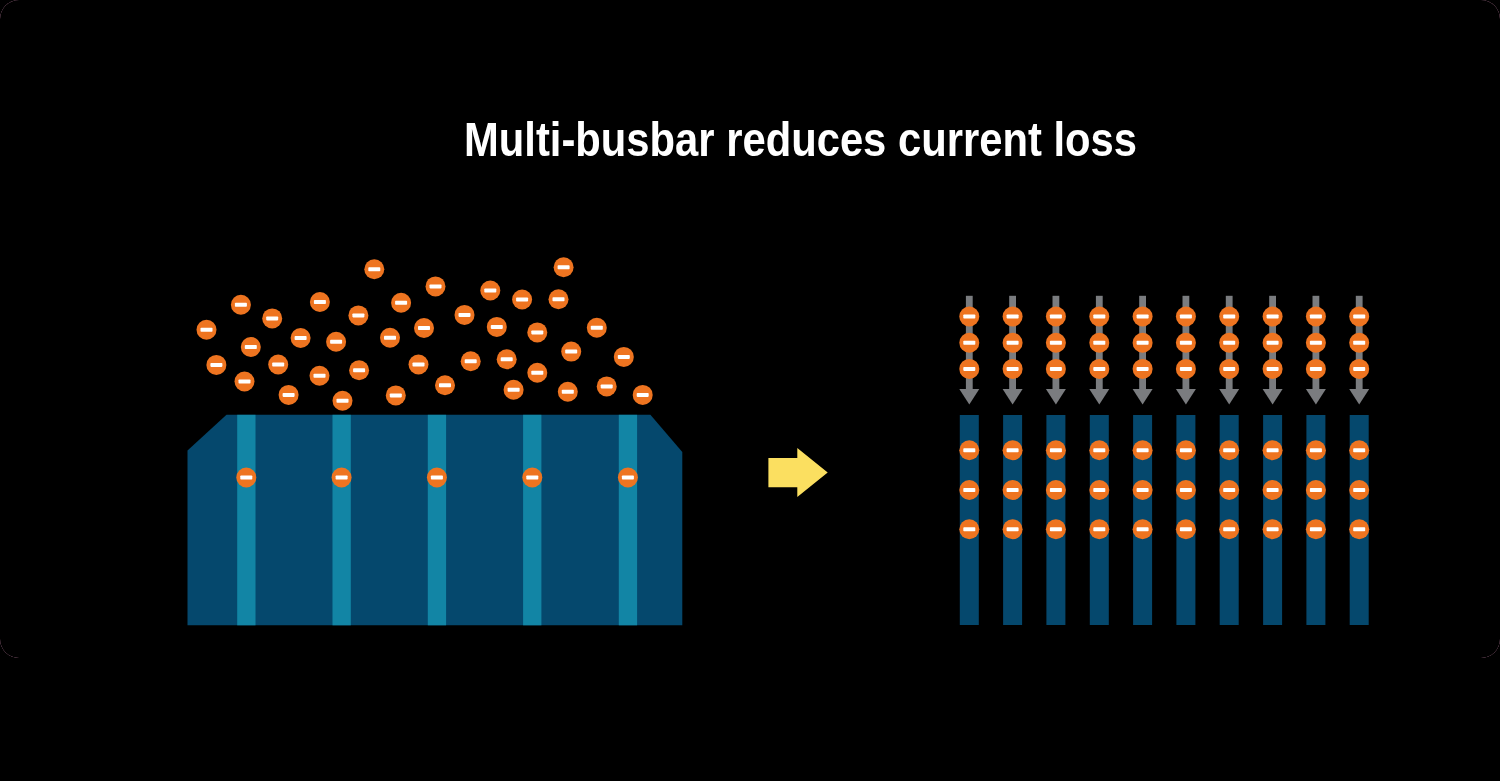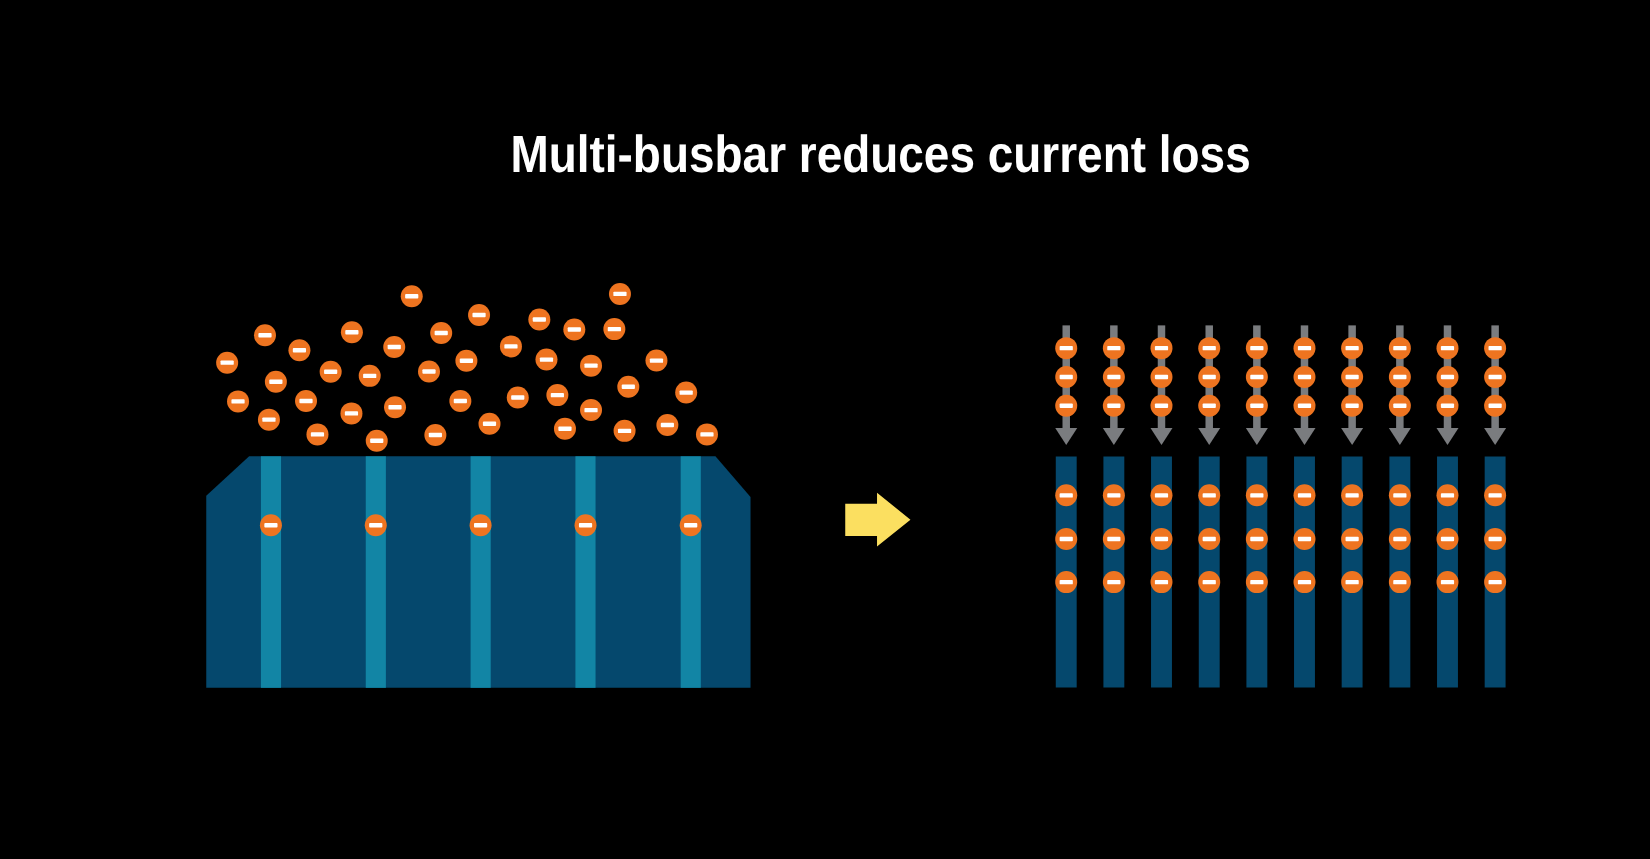--- a/index.html
+++ b/index.html
@@ -1,17 +1,17 @@
 <!DOCTYPE html>
 <html><head>
 <meta charset="utf-8">
 <title>Multi-busbar reduces current loss</title>
 <style>
 html,body{margin:0;padding:0;background:#000;}
-.page{position:relative;width:1500px;height:781px;background:#f9a8d4;overflow:hidden;}
+.page{position:relative;width:1500px;height:658px;background:#f9a8d4;overflow:hidden;border-radius:19px;}
 </style>
 </head>
 <body>
 <div class="page">
 <svg width="1500" height="781" viewBox="0 0 1500 781" xmlns="http://www.w3.org/2000/svg">
 <rect width="1500" height="781" fill="#000"></rect>
 <defs>
         <g id="e">
           <circle r="10" fill="#ee7420"></circle>
           <rect x="-6" y="-2" width="12" height="4" rx="0.8" fill="#fff"></rect>

